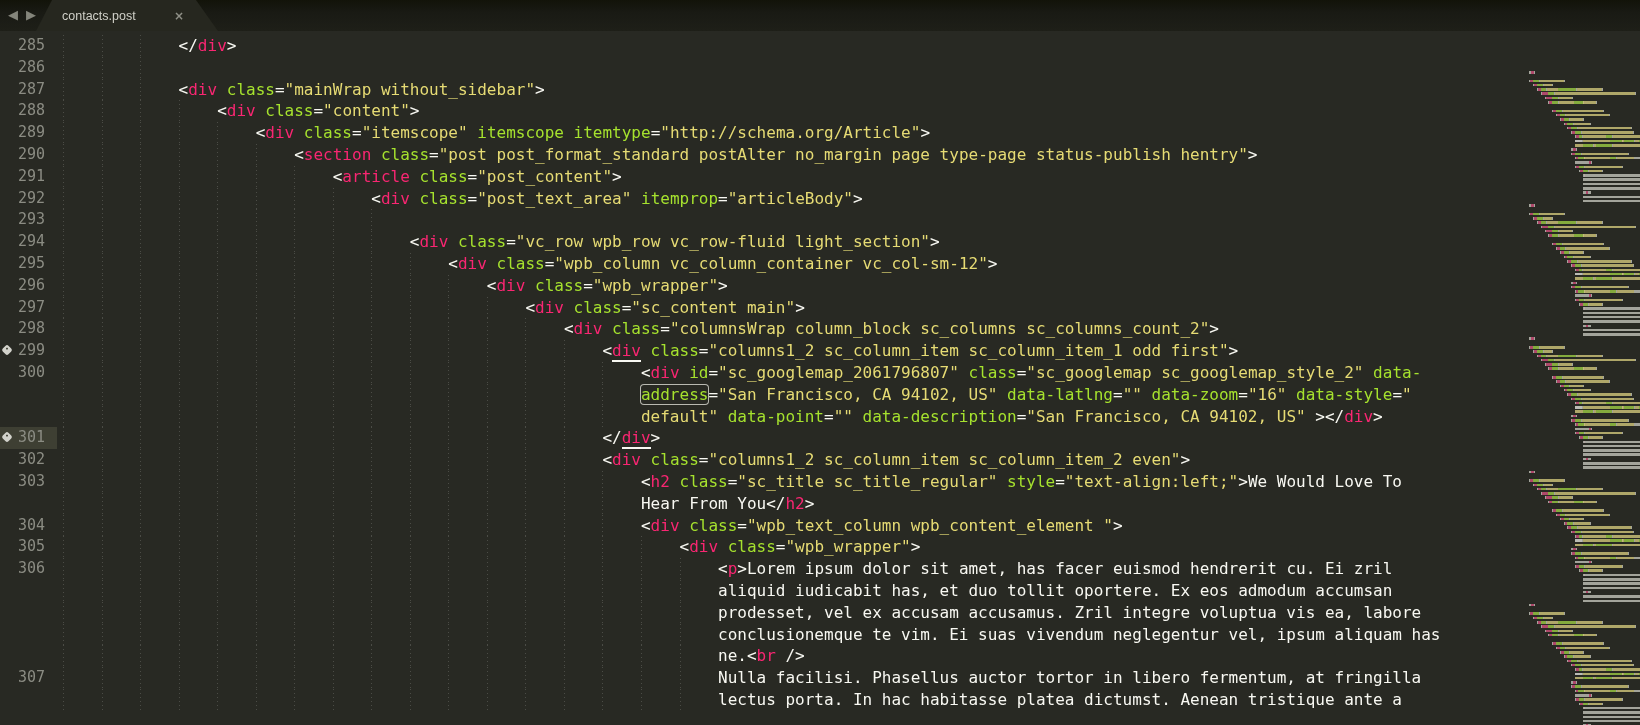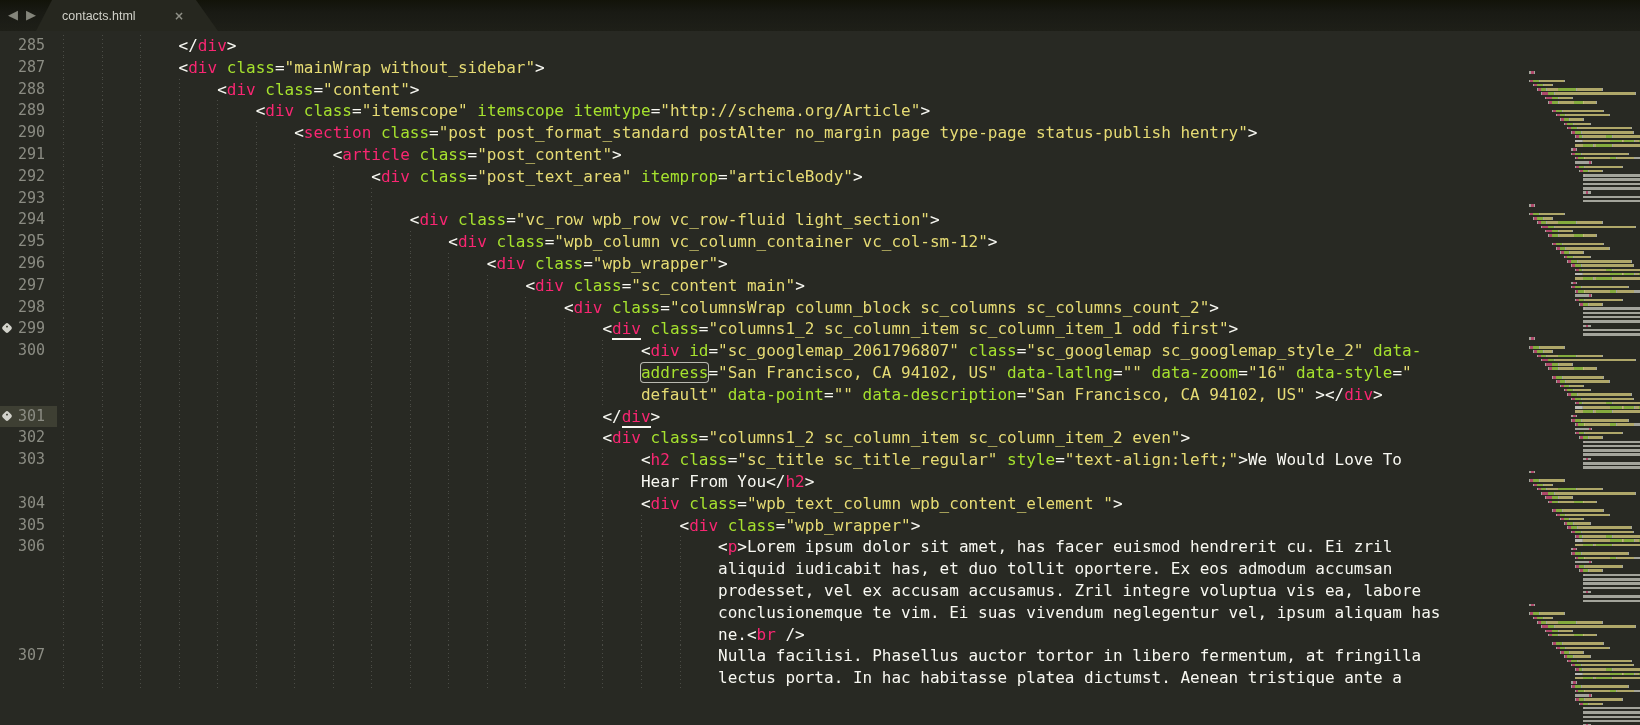--- a/index.html
+++ b/index.html
@@ -88,28 +88,29 @@
 </style>
 </head>
 <body>
 
 <div class="tabbar">
   <div class="nav-arrows">
     <span>◀</span>
     <span>▶</span>
   </div>
   <div class="tab">
-    <span class="tab-title">contacts.html</span>
+    <span class="tab-title">contacts.post</span>
     <span class="tab-close">×</span>
   </div>
 </div>
 
 <div class="editor">
   <div class="code-lines">
       <div class="code-row"><div class="gutter-cell"><span class="lnum">285</span></div><div class="code-cell"><span class="guide" style="left: 6px;"></span><span class="guide" style="left: 44.532px;"></span><span class="guide" style="left: 83.064px;"></span><span class="code-text" style="padding-left: 121.596px;"><span class="tok-pun">&lt;/</span><span class="tok-tag">div</span><span class="tok-pun">&gt;</span></span></div></div>
+      <div class="code-row"><div class="gutter-cell"><span class="lnum">286</span></div><div class="code-cell"><span class="guide" style="left: 6px;"></span><span class="guide" style="left: 44.532px;"></span><span class="guide" style="left: 83.064px;"></span><span class="code-text" style="padding-left: 121.596px;"></span></div></div>
       <div class="code-row"><div class="gutter-cell"><span class="lnum">287</span></div><div class="code-cell"><span class="guide" style="left: 6px;"></span><span class="guide" style="left: 44.532px;"></span><span class="guide" style="left: 83.064px;"></span><span class="code-text" style="padding-left: 121.596px;"><span class="tok-pun">&lt;</span><span class="tok-tag">div</span><span class="tok-att"> class</span><span class="tok-pun">=</span><span class="tok-str">"mainWrap without_sidebar"</span><span class="tok-pun">&gt;</span></span></div></div>
       <div class="code-row"><div class="gutter-cell"><span class="lnum">288</span></div><div class="code-cell"><span class="guide" style="left: 6px;"></span><span class="guide" style="left: 44.532px;"></span><span class="guide" style="left: 83.064px;"></span><span class="guide" style="left: 121.596px;"></span><span class="code-text" style="padding-left: 160.128px;"><span class="tok-pun">&lt;</span><span class="tok-tag">div</span><span class="tok-att"> class</span><span class="tok-pun">=</span><span class="tok-str">"content"</span><span class="tok-pun">&gt;</span></span></div></div>
       <div class="code-row"><div class="gutter-cell"><span class="lnum">289</span></div><div class="code-cell"><span class="guide" style="left: 6px;"></span><span class="guide" style="left: 44.532px;"></span><span class="guide" style="left: 83.064px;"></span><span class="guide" style="left: 121.596px;"></span><span class="guide" style="left: 160.128px;"></span><span class="code-text" style="padding-left: 198.66px;"><span class="tok-pun">&lt;</span><span class="tok-tag">div</span><span class="tok-att"> class</span><span class="tok-pun">=</span><span class="tok-str">"itemscope"</span><span class="tok-att"> itemscope itemtype</span><span class="tok-pun">=</span><span class="tok-str">"http://schema.org/Article"</span><span class="tok-pun">&gt;</span></span></div></div>
       <div class="code-row"><div class="gutter-cell"><span class="lnum">290</span></div><div class="code-cell"><span class="guide" style="left: 6px;"></span><span class="guide" style="left: 44.532px;"></span><span class="guide" style="left: 83.064px;"></span><span class="guide" style="left: 121.596px;"></span><span class="guide" style="left: 160.128px;"></span><span class="guide" style="left: 198.66px;"></span><span class="code-text" style="padding-left: 237.192px;"><span class="tok-pun">&lt;</span><span class="tok-tag">section</span><span class="tok-att"> class</span><span class="tok-pun">=</span><span class="tok-str">"post post_format_standard postAlter no_margin page type-page status-publish hentry"</span><span class="tok-pun">&gt;</span></span></div></div>
       <div class="code-row"><div class="gutter-cell"><span class="lnum">291</span></div><div class="code-cell"><span class="guide" style="left: 6px;"></span><span class="guide" style="left: 44.532px;"></span><span class="guide" style="left: 83.064px;"></span><span class="guide" style="left: 121.596px;"></span><span class="guide" style="left: 160.128px;"></span><span class="guide" style="left: 198.66px;"></span><span class="guide" style="left: 237.192px;"></span><span class="code-text" style="padding-left: 275.724px;"><span class="tok-pun">&lt;</span><span class="tok-tag">article</span><span class="tok-att"> class</span><span class="tok-pun">=</span><span class="tok-str">"post_content"</span><span class="tok-pun">&gt;</span></span></div></div>
       <div class="code-row"><div class="gutter-cell"><span class="lnum">292</span></div><div class="code-cell"><span class="guide" style="left: 6px;"></span><span class="guide" style="left: 44.532px;"></span><span class="guide" style="left: 83.064px;"></span><span class="guide" style="left: 121.596px;"></span><span class="guide" style="left: 160.128px;"></span><span class="guide" style="left: 198.66px;"></span><span class="guide" style="left: 237.192px;"></span><span class="guide" style="left: 275.724px;"></span><span class="code-text" style="padding-left: 314.256px;"><span class="tok-pun">&lt;</span><span class="tok-tag">div</span><span class="tok-att"> class</span><span class="tok-pun">=</span><span class="tok-str">"post_text_area"</span><span class="tok-att"> itemprop</span><span class="tok-pun">=</span><span class="tok-str">"articleBody"</span><span class="tok-pun">&gt;</span></span></div></div>
       <div class="code-row"><div class="gutter-cell"><span class="lnum">293</span></div><div class="code-cell"><span class="guide" style="left: 6px;"></span><span class="guide" style="left: 44.532px;"></span><span class="guide" style="left: 83.064px;"></span><span class="guide" style="left: 121.596px;"></span><span class="guide" style="left: 160.128px;"></span><span class="guide" style="left: 198.66px;"></span><span class="guide" style="left: 237.192px;"></span><span class="guide" style="left: 275.724px;"></span><span class="guide" style="left: 314.256px;"></span><span class="code-text" style="padding-left: 352.788px;"></span></div></div>
       <div class="code-row"><div class="gutter-cell"><span class="lnum">294</span></div><div class="code-cell"><span class="guide" style="left: 6px;"></span><span class="guide" style="left: 44.532px;"></span><span class="guide" style="left: 83.064px;"></span><span class="guide" style="left: 121.596px;"></span><span class="guide" style="left: 160.128px;"></span><span class="guide" style="left: 198.66px;"></span><span class="guide" style="left: 237.192px;"></span><span class="guide" style="left: 275.724px;"></span><span class="guide" style="left: 314.256px;"></span><span class="code-text" style="padding-left: 352.788px;"><span class="tok-pun">&lt;</span><span class="tok-tag">div</span><span class="tok-att"> class</span><span class="tok-pun">=</span><span class="tok-str">"vc_row wpb_row vc_row-fluid light_section"</span><span class="tok-pun">&gt;</span></span></div></div>
       <div class="code-row"><div class="gutter-cell"><span class="lnum">295</span></div><div class="code-cell"><span class="guide" style="left: 6px;"></span><span class="guide" style="left: 44.532px;"></span><span class="guide" style="left: 83.064px;"></span><span class="guide" style="left: 121.596px;"></span><span class="guide" style="left: 160.128px;"></span><span class="guide" style="left: 198.66px;"></span><span class="guide" style="left: 237.192px;"></span><span class="guide" style="left: 275.724px;"></span><span class="guide" style="left: 314.256px;"></span><span class="guide" style="left: 352.788px;"></span><span class="code-text" style="padding-left: 391.32px;"><span class="tok-pun">&lt;</span><span class="tok-tag">div</span><span class="tok-att"> class</span><span class="tok-pun">=</span><span class="tok-str">"wpb_column vc_column_container vc_col-sm-12"</span><span class="tok-pun">&gt;</span></span></div></div>
       <div class="code-row"><div class="gutter-cell"><span class="lnum">296</span></div><div class="code-cell"><span class="guide" style="left: 6px;"></span><span class="guide" style="left: 44.532px;"></span><span class="guide" style="left: 83.064px;"></span><span class="guide" style="left: 121.596px;"></span><span class="guide" style="left: 160.128px;"></span><span class="guide" style="left: 198.66px;"></span><span class="guide" style="left: 237.192px;"></span><span class="guide" style="left: 275.724px;"></span><span class="guide" style="left: 314.256px;"></span><span class="guide" style="left: 352.788px;"></span><span class="guide" style="left: 391.32px;"></span><span class="code-text" style="padding-left: 429.852px;"><span class="tok-pun">&lt;</span><span class="tok-tag">div</span><span class="tok-att"> class</span><span class="tok-pun">=</span><span class="tok-str">"wpb_wrapper"</span><span class="tok-pun">&gt;</span></span></div></div>

